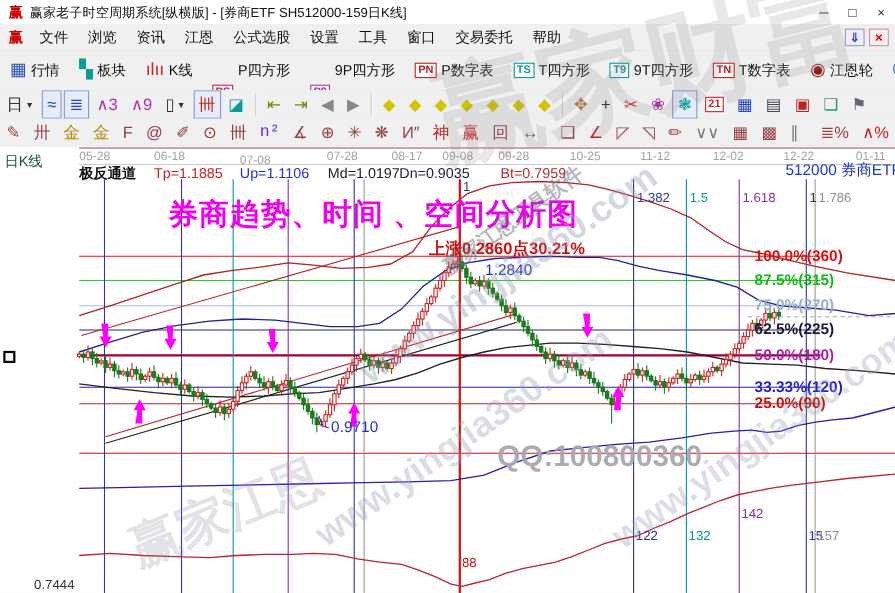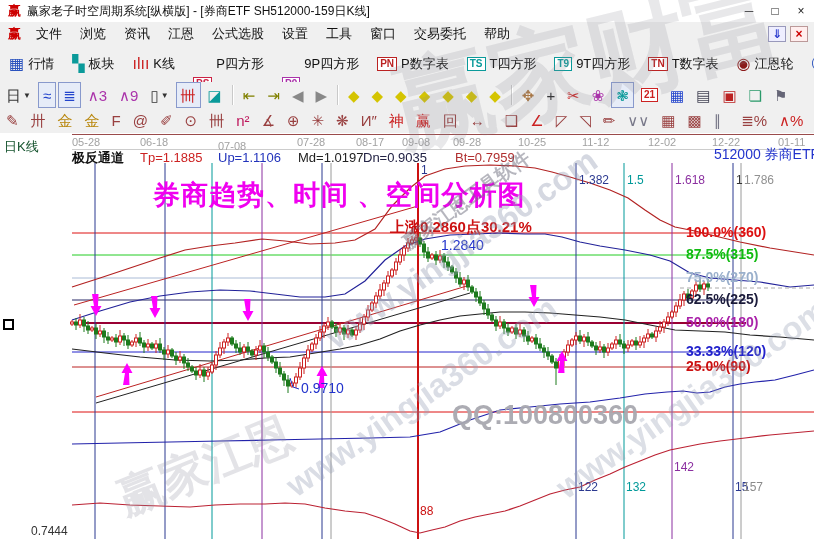--- a/index.html
+++ b/index.html
@@ -234,21 +234,21 @@
       <span class="tbtn">
         <span class="g" style="color: rgb(153, 64, 64);">✐</span>
       </span>
       <span class="tbtn">
         <span class="g" style="color: rgb(153, 64, 64);">⊙</span>
       </span>
       <span class="tbtn">
         <span class="g" style="color: rgb(153, 64, 64);">卌</span>
       </span>
       <span class="tbtn">
-        <span class="g" style="color: #be185d;">n²</span>
+        <span class="g" style="color: #6d28d9; font-family: Liberation Mono, monospace;">n²</span>
       </span>
       <span class="tbtn">
         <span class="g" style="color: rgb(153, 64, 64);">∡</span>
       </span>
       <span class="tbtn">
         <span class="g" style="color: rgb(153, 64, 64);">⊕</span>
       </span>
       <span class="tbtn">
         <span class="g" style="color: rgb(153, 64, 64);">✳</span>
       </span>

